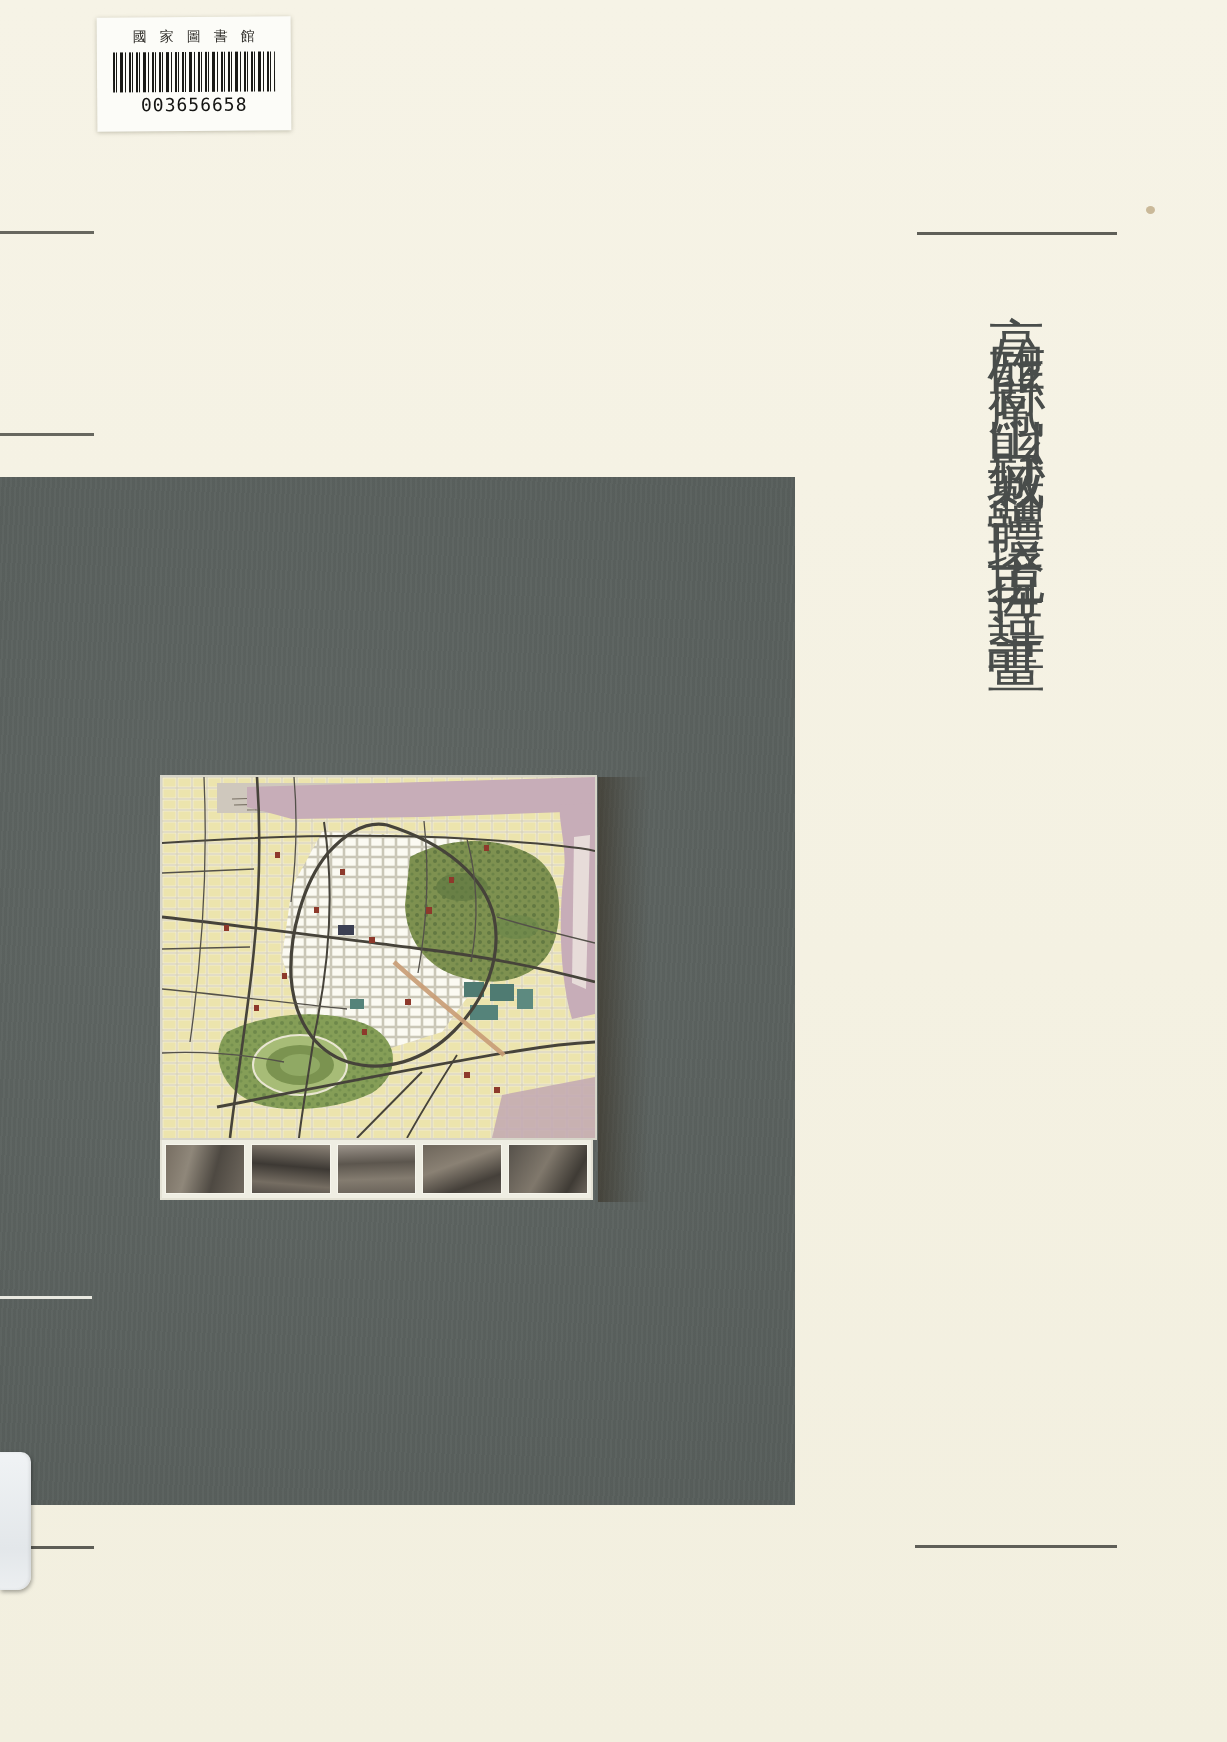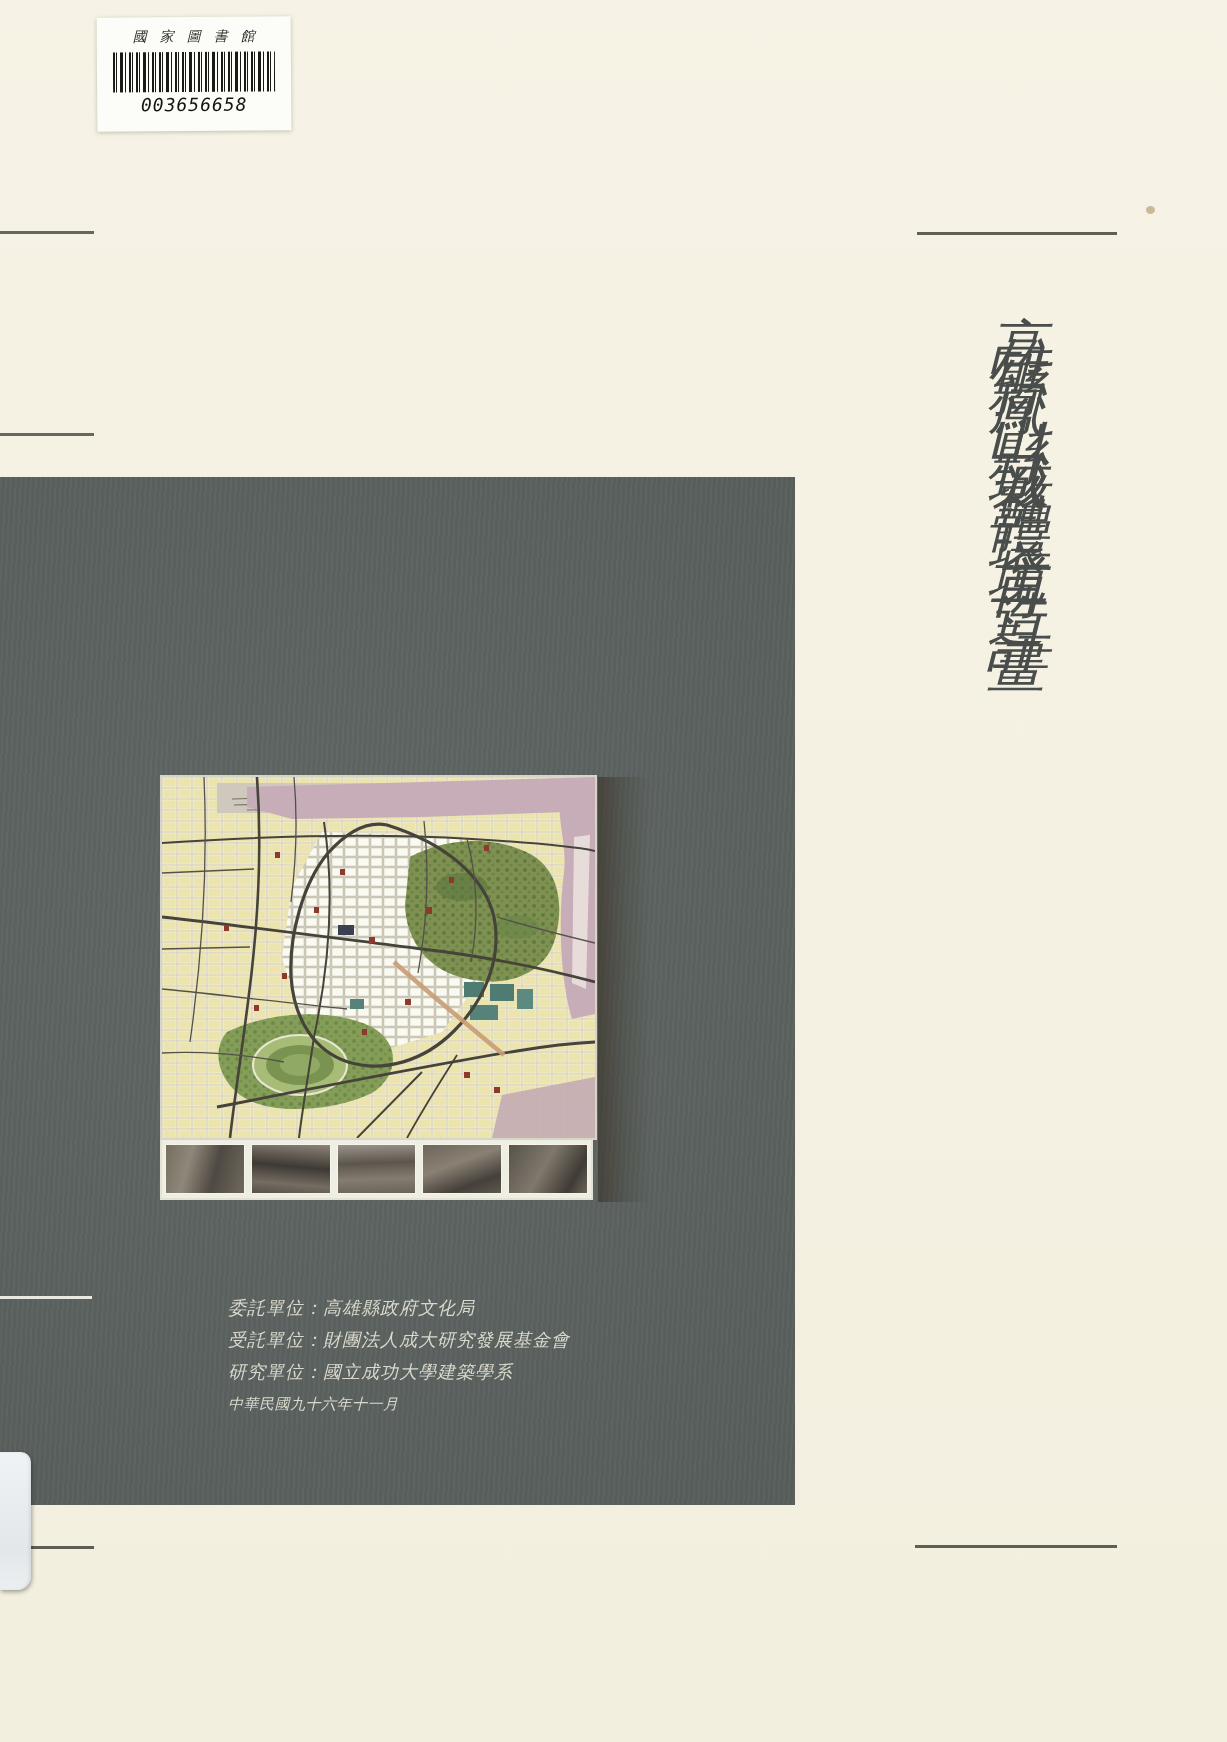--- a/index.html
+++ b/index.html
@@ -1,20 +1,19 @@
 <!DOCTYPE html>
 <html><head>
 <meta charset="utf-8">
 <style>
   html,body{margin:0;padding:0;background:#c9c6ba;}
   .page{
     position:relative;width:1227px;height:1742px;overflow:hidden;
     background:linear-gradient(180deg,#f6f3e6 0%,#f4f1e2 55%,#f2efdf 100%);
     font-family:"Liberation Sans",sans-serif;
-    font-style:italic;
   }
   
   .mark{position:absolute;left:0;width:94px;height:3px;background:#67675f;}
   .mark-a{top:231px;}
   .mark-b{top:433px;}
   .mark-c{top:1546px;background:#5d5d56;}
   .mark-white{position:absolute;left:0;top:1296px;width:92px;height:3px;background:#e9e9e1;}
   
   .barcode-label{
     position:absolute;left:97px;top:17px;width:194px;height:114px;
@@ -200,26 +199,20 @@
     <div class="photo-strip">
       <div class="photo ph1"></div>
       <div class="photo ph2"></div>
       <div class="photo ph3"></div>
       <div class="photo ph4"></div>
       <div class="photo ph5"></div>
     </div>
   </div>
   <div class="map-shadow"></div>
 
-  <div class="credits">
-    <div class="credit-line">委託單位：高雄縣政府文化局</div>
-    <div class="credit-line">受託單位：財團法人成大研究發展基金會</div>
-    <div class="credit-line">研究單位：國立成功大學建築學系</div>
-    <div class="credit-line small">中華民國九十六年十一月</div>
-  </div>
 
   <div class="rule rule-top"></div>
   <div class="title-col">高雄縣鳳山縣城整體環境再造計畫</div>
   <div class="rule rule-bottom"></div>
 
   <div class="sticker"></div>
   <div class="speck"></div>
 
 </div>
 

